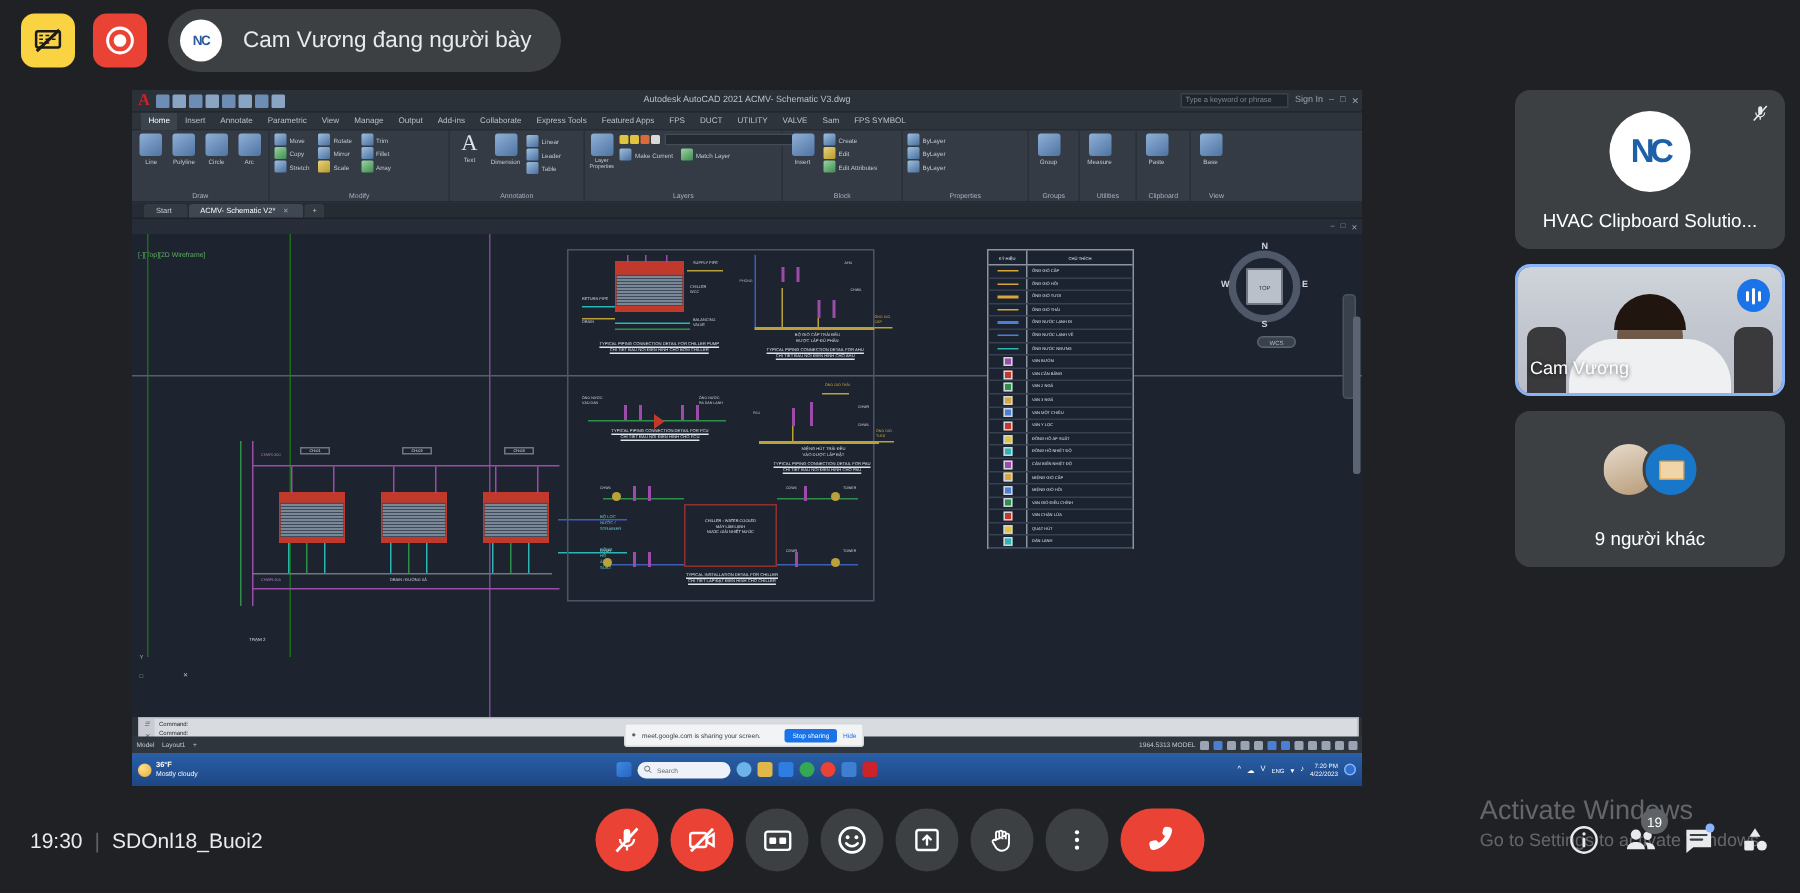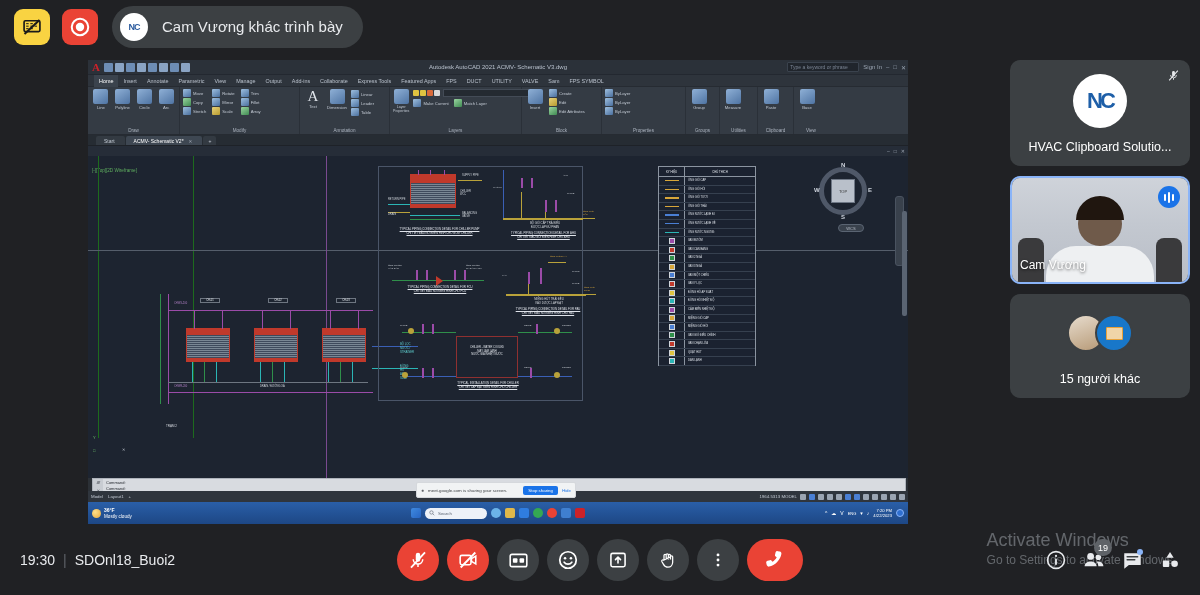--- a/index.html
+++ b/index.html
@@ -254,21 +254,21 @@
   .tb-right .tm { font-size:4.2px; text-align:right; line-height:1.25; }
   .tb-right .dot { width:8px; height:8px; border-radius:50%; background:#2f6fd0; border:1px solid #8ab4f8; }
 
   
   .sidebar { position:absolute; right:10px; top:60px; width:180px; }
   .tile {
     background:#3c4043; border-radius:10px; margin-bottom:10px; position:relative;
     overflow:hidden;
   }
   .tile.t1 { height:106px; }
-  .tile.t2 { height:108px; border:2px solid #8ab4f8;text-decoration:underline; }
+  .tile.t2 { height:88px; border:2px solid #8ab4f8;text-decoration:underline; }
   .tile.t3 { height:104px; }
   .tile-logo {
     position:absolute; left:50%; top:14px; transform:translateX(-50%);
     width:54px; height:54px; border-radius:50%; background:#fff;
     display:flex; align-items:center; justify-content:center;
   }
   .tile-logo .lg {
     font-size:22px; font-weight:bold; color:#1e5fa8; letter-spacing:-3px;
     font-family:"Liberation Sans", sans-serif;
   }
@@ -358,21 +358,21 @@
     </svg>
   </div>
   <div class="tb-btn tb-red">
     <svg width="22" height="22" viewBox="0 0 24 24">
       <circle cx="12" cy="12" r="9" fill="none" stroke="#fff" stroke-width="2.2"></circle>
       <circle cx="12" cy="12" r="4.6" fill="#fff"></circle>
     </svg>
   </div>
   <div class="presenting-pill">
     <div class="pres-avatar">NC</div>
-    <div class="pres-text">Cam Vương khác trình bày</div>
+    <div class="pres-text">Cam Vương đang người bày</div>
   </div>
 </div>
 
 <div class="screen">
 
   <div class="acad-title">
     <span class="acad-logo">A</span>
     <div class="qat">
       <i></i>
       <i class="alt"></i>
@@ -1077,21 +1077,21 @@
     <div class="vid-name">Cam Vương</div>
   </div>
 
   <div class="tile t3">
     <div class="t3-avatars">
       <div class="av av1"></div>
       <div class="av av2">
         <div class="pic"></div>
       </div>
     </div>
-    <div class="tile-name">15 người khác</div>
+    <div class="tile-name">9 người khác</div>
   </div>
 </div>
 
 <div class="watermark">
   <div class="w1">Activate Windows</div>
   <div class="w2">Go to Settings to activate Windows.</div>
 </div>
 
 <div class="bottombar">
   <div class="meta">

